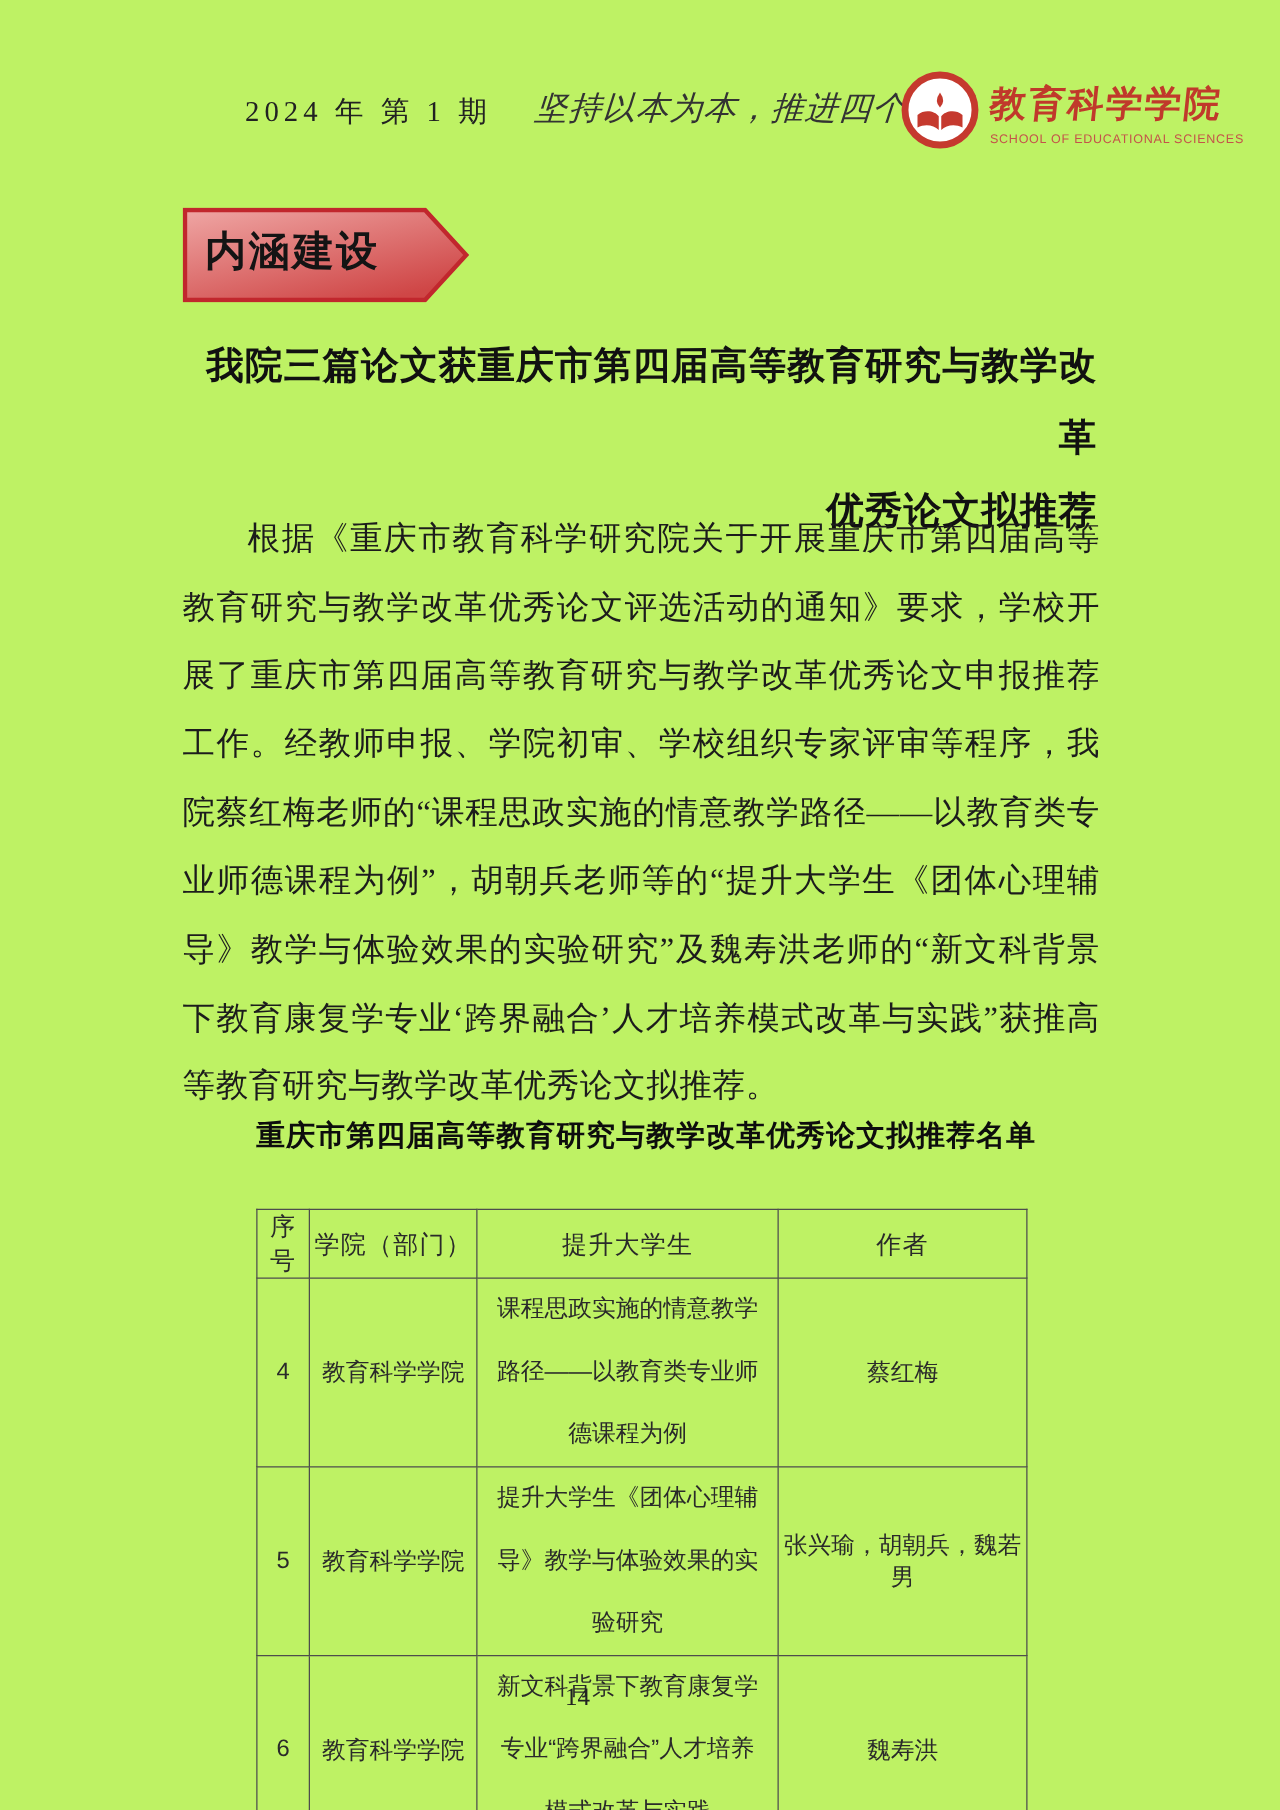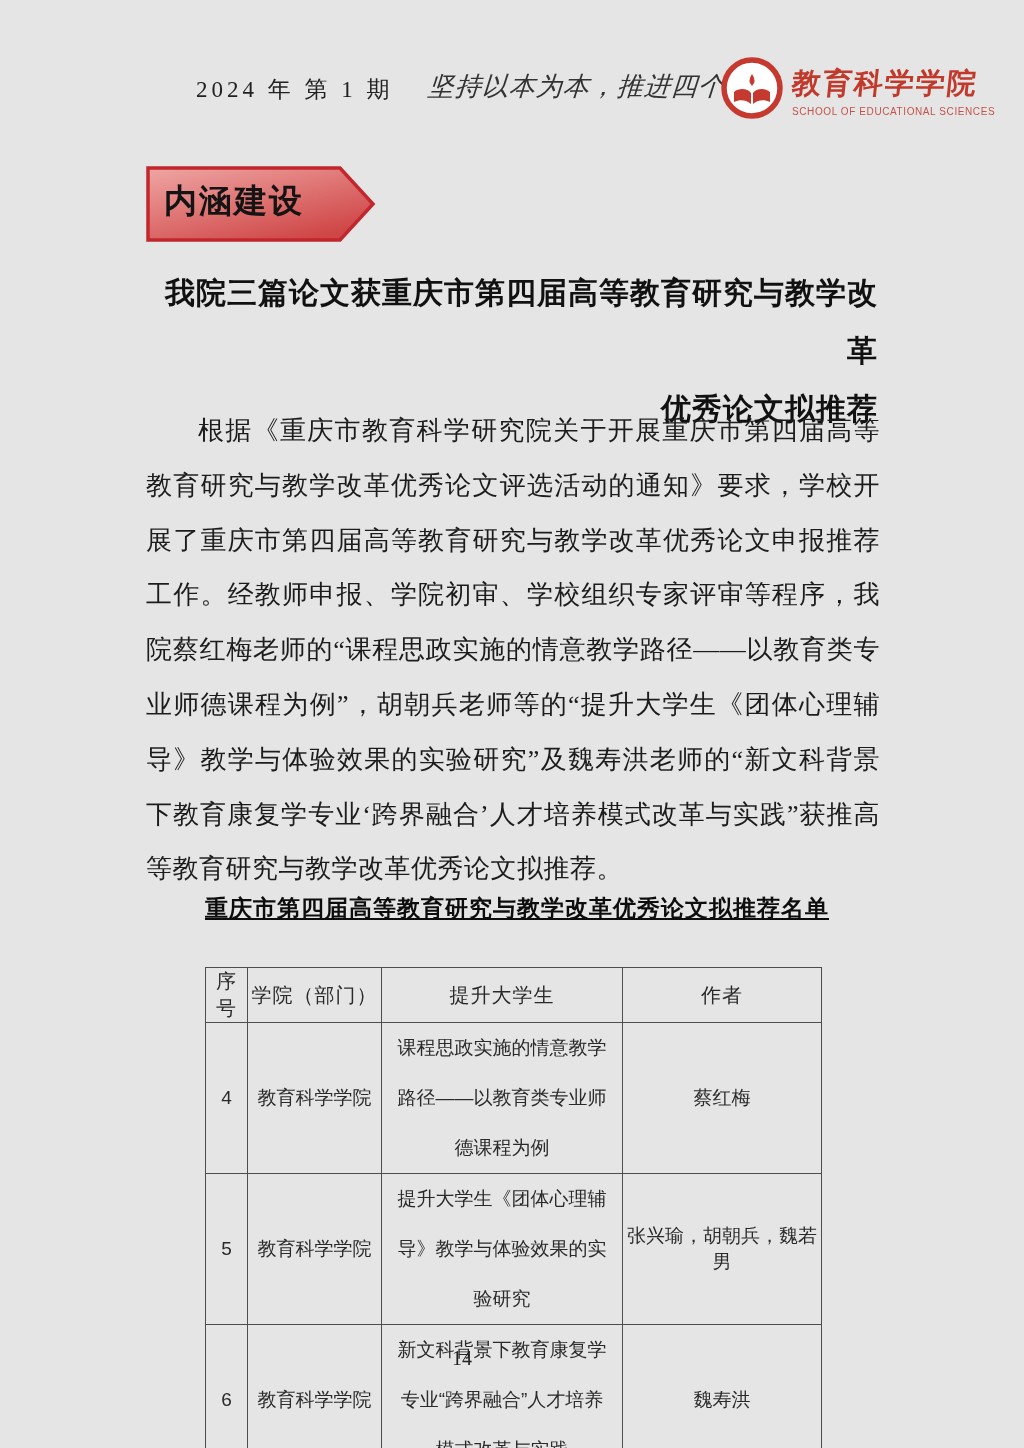--- a/index.html
+++ b/index.html
@@ -1,21 +1,21 @@
 <!DOCTYPE html>
 <html><head>
 <meta charset="utf-8">
 <style>
   * { margin: 0; padding: 0; box-sizing: border-box; }
   html, body { background: #ffffff; }
   .page {
     position: relative;
     width: 1024px;
     height: 1448px;
-    background: #e5e5e5;
+    background: #bef264;
     font-family: "Liberation Serif", "DejaVu Serif", serif;
     color: #1c1c1c;
     overflow: hidden;
   }
 
   
   .issue {
     position: absolute;
     left: 196px; top: 74px;
     font-size: 23px;
@@ -111,21 +111,20 @@
   }
   .table-title {
     text-align: right;
     font-size: 23px;
     font-weight: bold;
     letter-spacing: 1px;
     color: #0d0d0d;
     font-family: "Liberation Sans", "DejaVu Sans", sans-serif;
     margin-bottom: 0;
     white-space: nowrap;
-    text-decoration: underline;
   }
   table.paper-table {
     width: 616px;
     border-collapse: collapse;
     table-layout: fixed;
     margin-top: 43px;
   }
   .paper-table td {
     border: 1px solid #4d4d4d;
     text-align: center;

